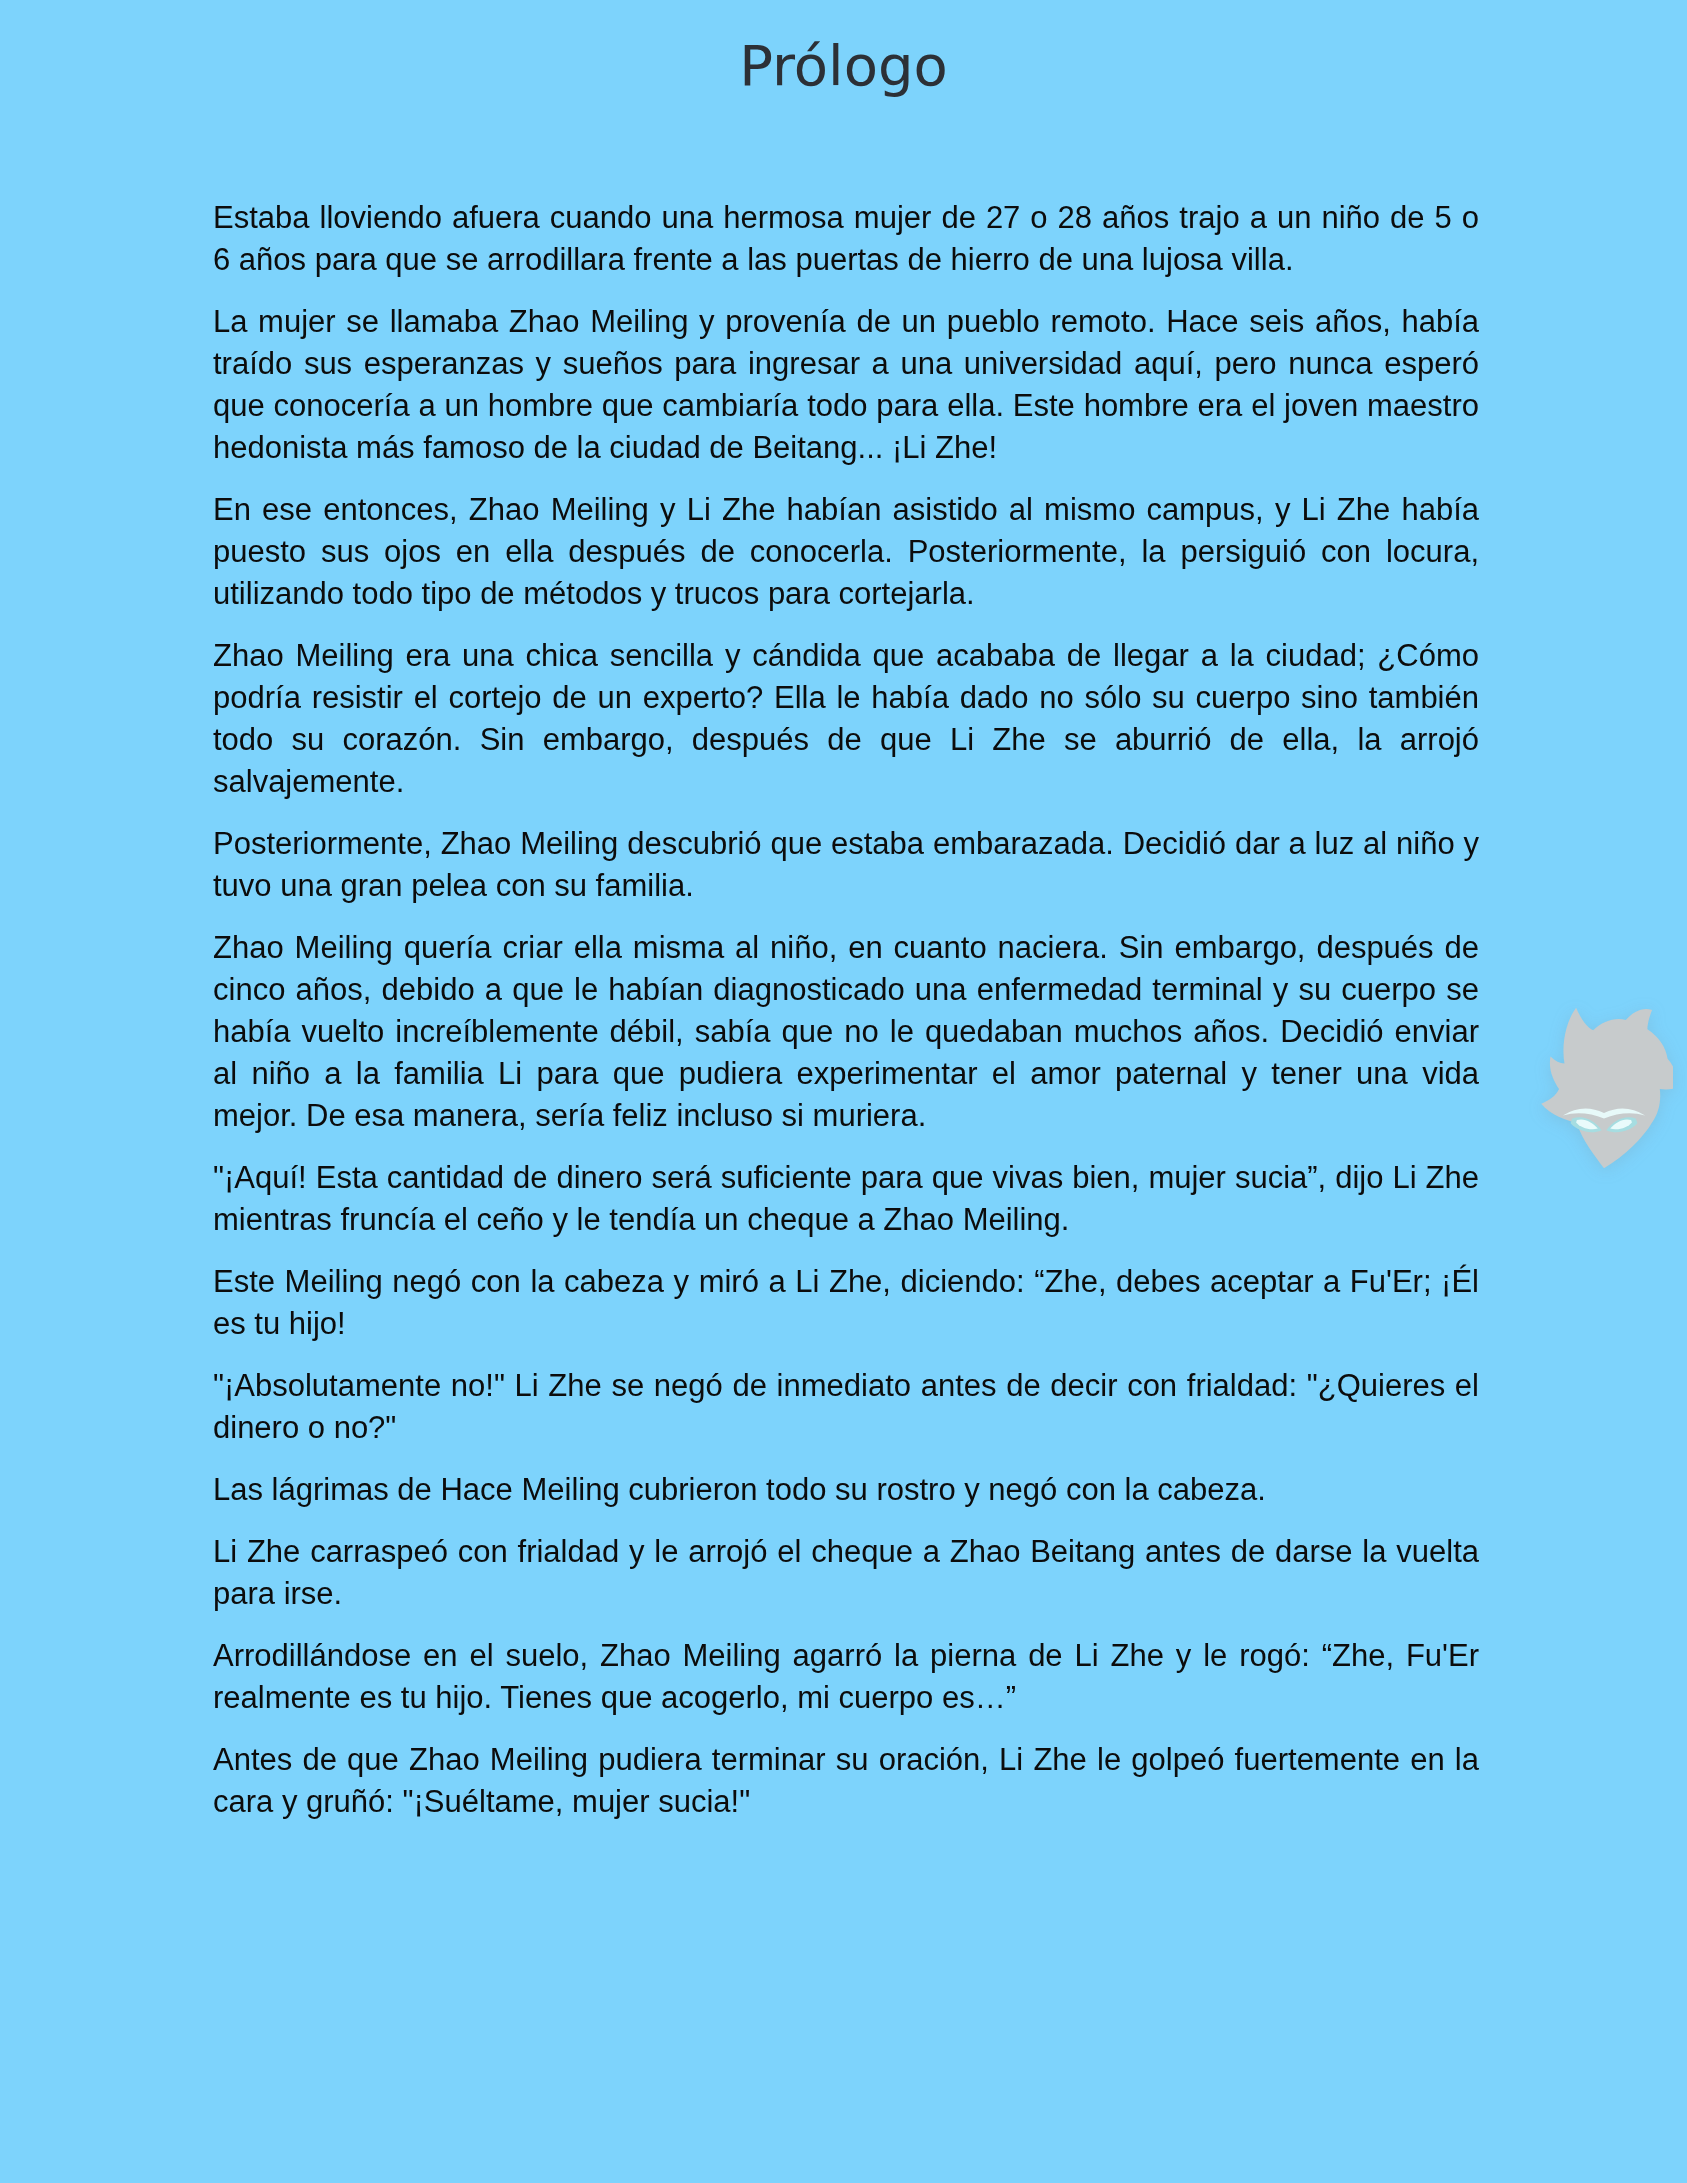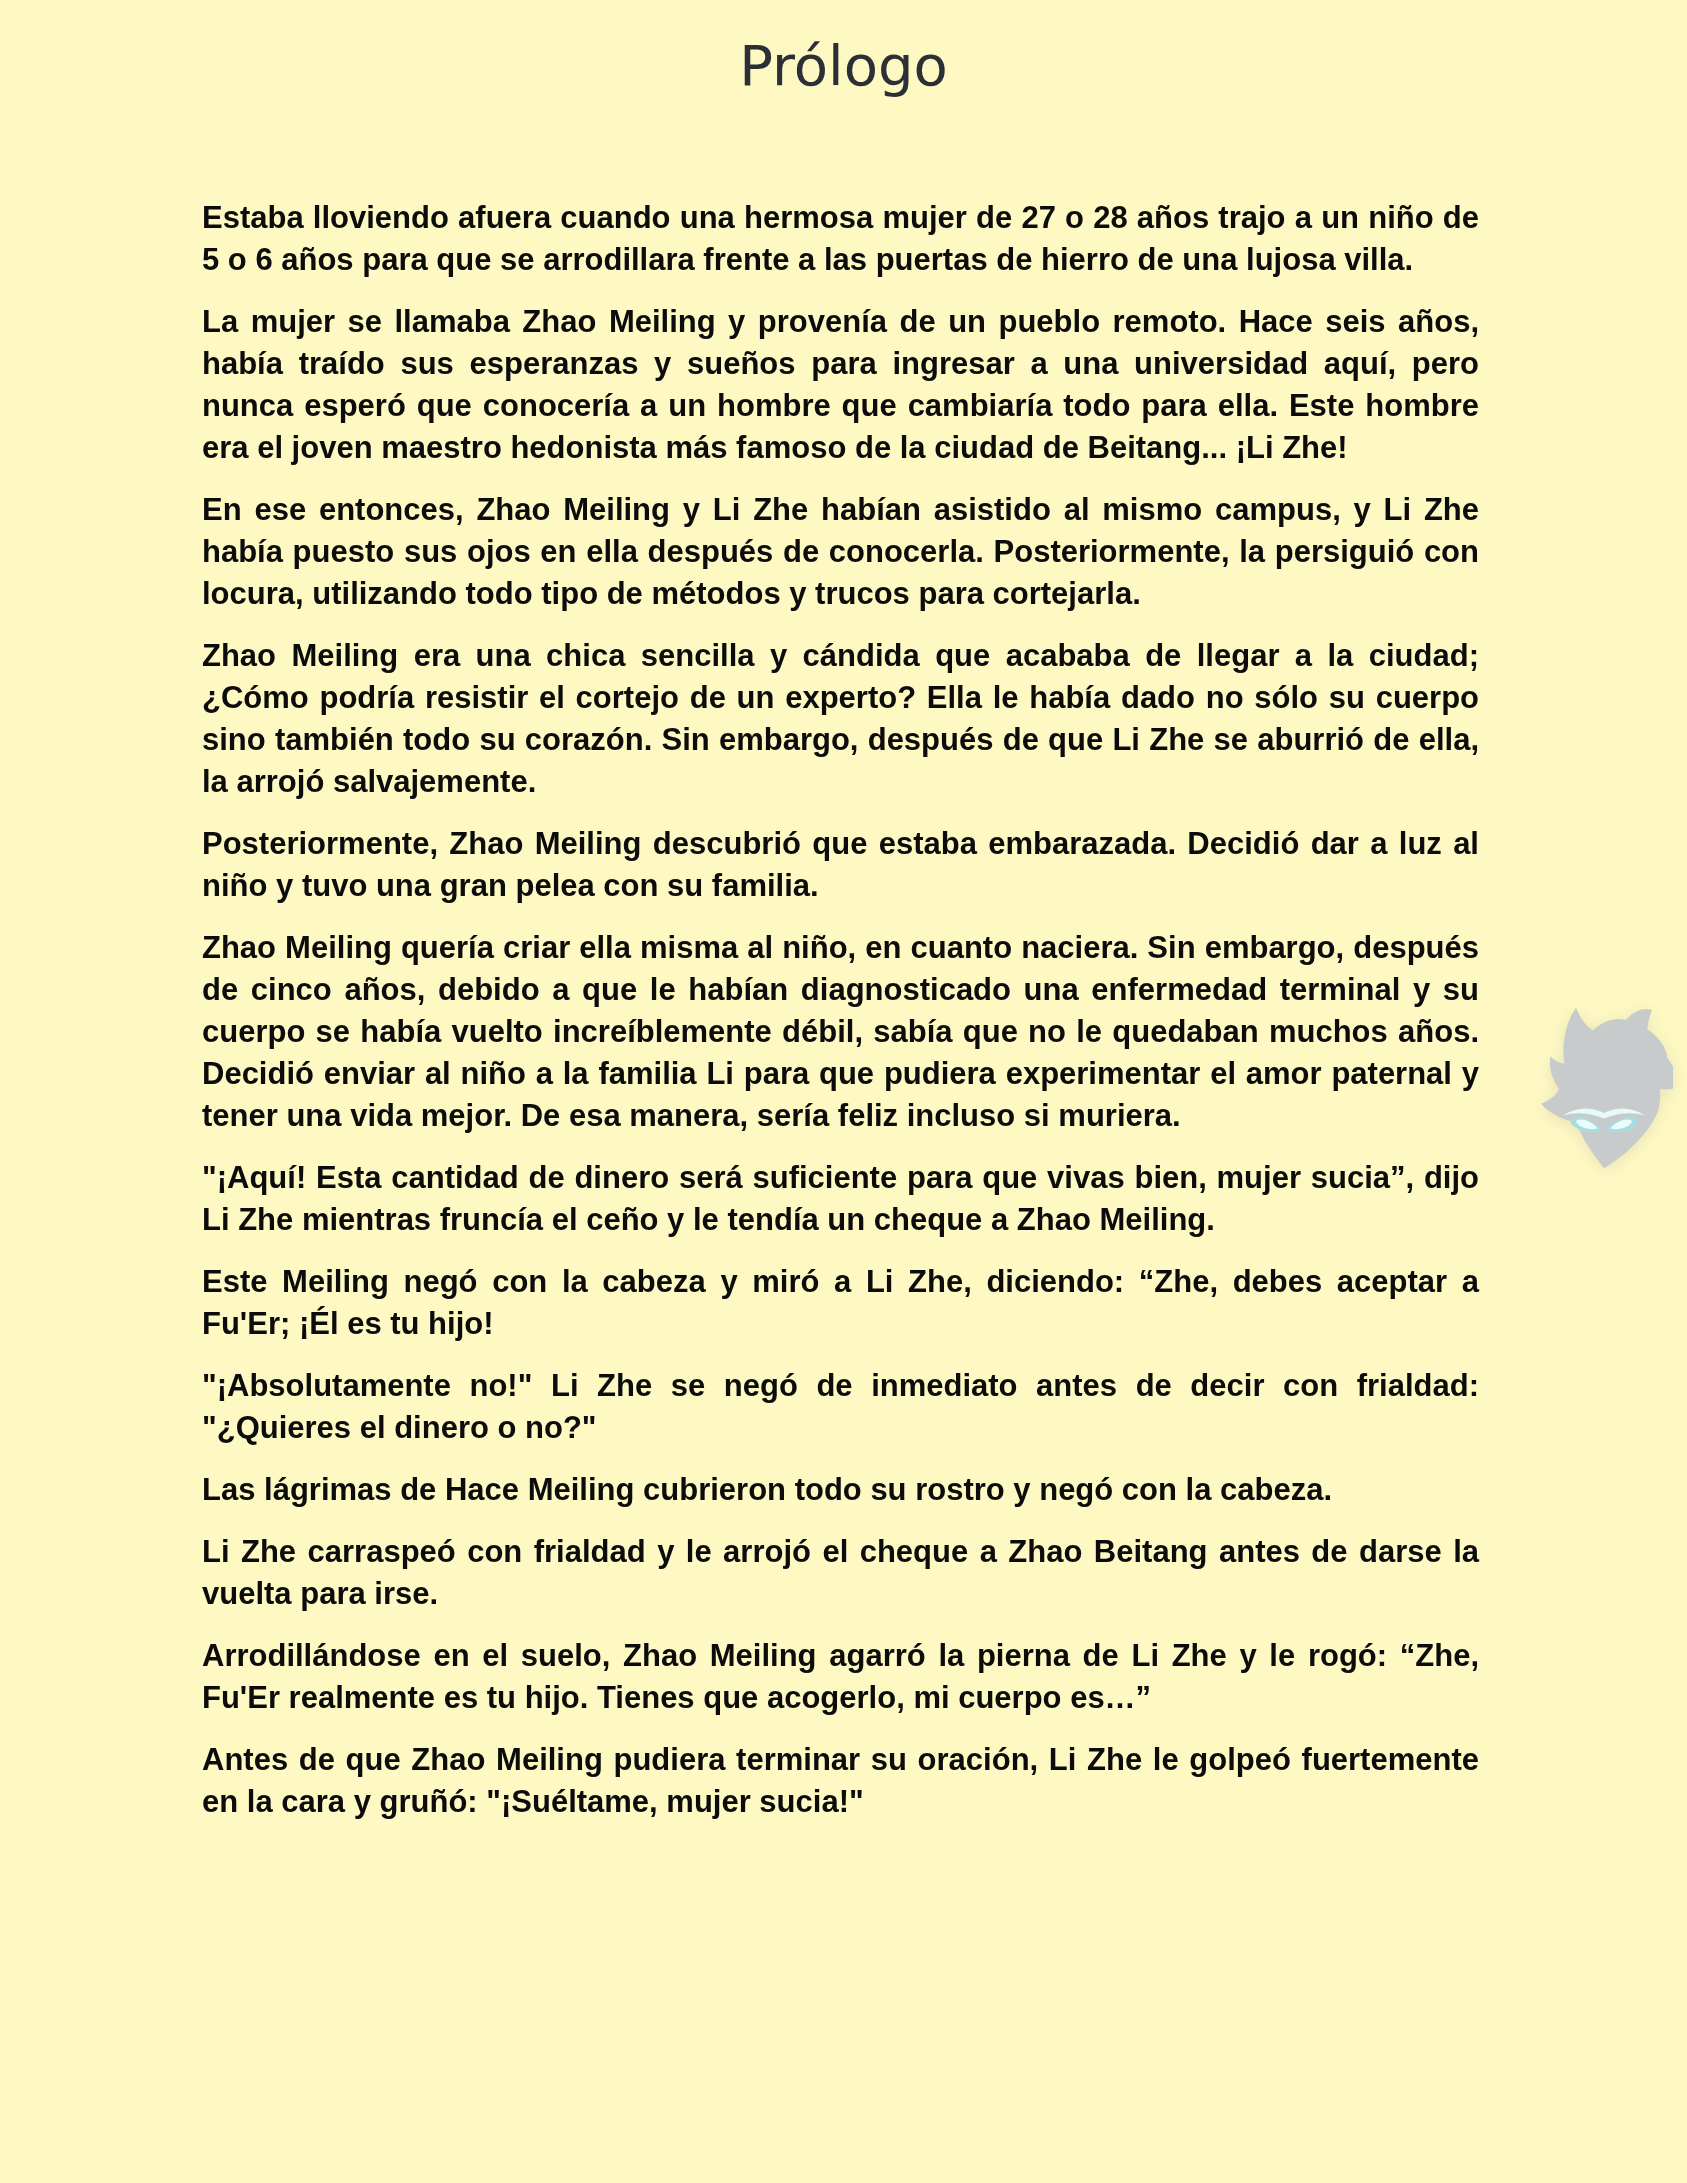--- a/index.html
+++ b/index.html
@@ -10,21 +10,21 @@
   body {
     width: 1687px;
     height: 2183px;
     position: relative;
     overflow: hidden;
     font-family: "Liberation Sans", sans-serif;
   }
   .page {
     position: absolute;
     inset: 0;
-    background: #fef9c3;
+    background: #7dd3fc;
   }
   .doc-title {
     position: absolute;
     top: 34px;
     left: 0;
     width: 1687px;
     margin: 0;
     text-align: center;
     font-family: "DejaVu Sans", sans-serif;
     font-weight: 400;
@@ -33,27 +33,26 @@
     color: #2c3036;
     letter-spacing: 0px;
   }
   .content {
     position: absolute;
     left: 198px;
     top: 197px;
     width: 1281px;
   }
   .content p {
-    margin: 0 0 20px 4px;
+    margin: 0 0 20px 15px;
     font-size: 31px;
     line-height: 42px;
     color: #0c0c0c;
     text-align: justify;
     text-justify: inter-word;
-    font-weight: bold;
   }
   .watermark {
     position: absolute;
     left: 1535px;
     top: 1002px;
     width: 138px;
     height: 171px;
     pointer-events: none;
   }
   .watermark svg {

